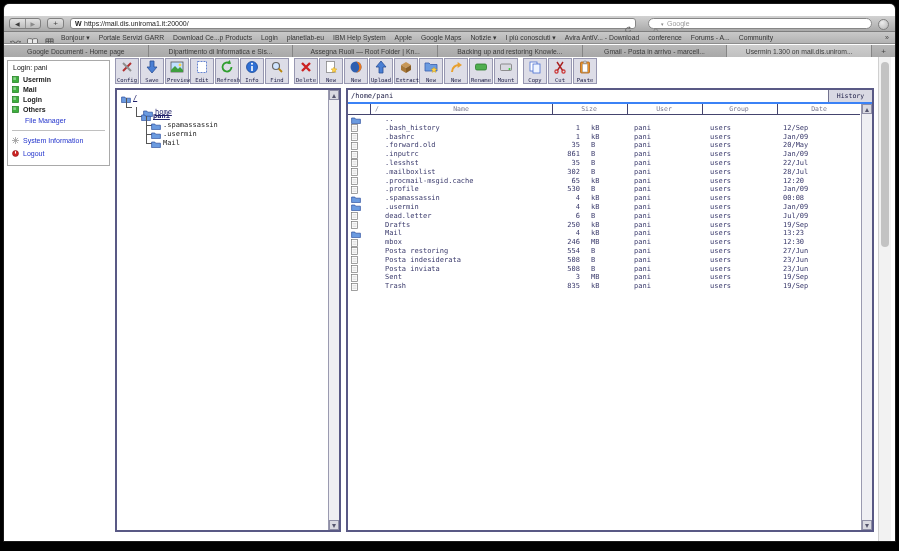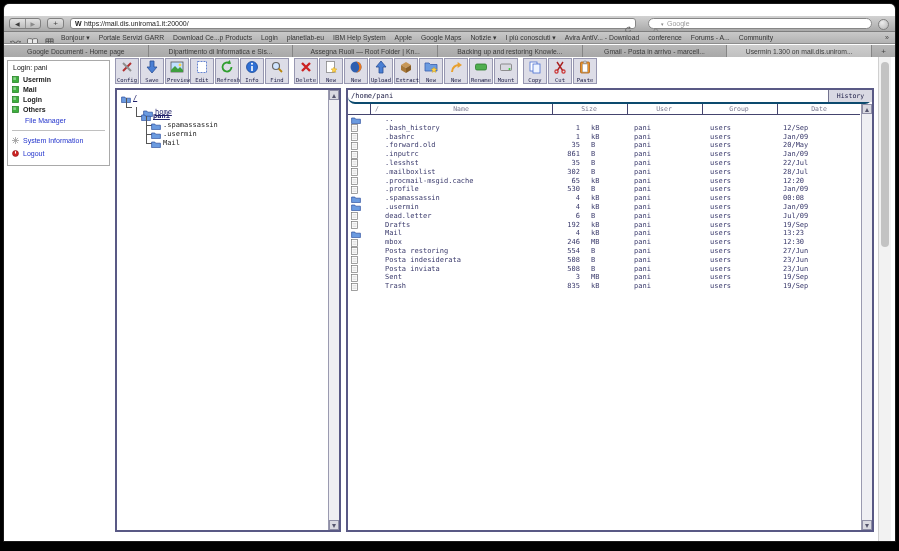--- a/index.html
+++ b/index.html
@@ -100,21 +100,21 @@
 
   
   .vscroll{position:absolute;right:0;top:0;bottom:0;width:11px;background:#efeff3;border-left:1px solid #9a9ab0;box-sizing:border-box;}
   .sb-btn{position:absolute;left:0;width:10px;height:10px;background:#d9d9e1;border:1px solid #8f8fa6;
     box-sizing:border-box;}
   .tri-up,.tri-dn{position:absolute;left:2px;width:0;height:0;border-left:2.5px solid transparent;border-right:2.5px solid transparent;}
   .tri-up{top:3px;border-bottom:4px solid #55556e;}
   .tri-dn{top:3px;border-top:4px solid #55556e;}
 
   
-  #pathbar{position:absolute;left:0;top:0;right:0;height:12px;border-bottom:2px solid #0c4a6e;background:#fff;border-radius:7px;}
+  #pathbar{position:absolute;left:0;top:0;right:0;height:12px;border-bottom:2px solid #3b82f6;background:#fff;}
   #pathtext{position:absolute;left:3px;top:0;font-size:7px;color:#22224a;line-height:12px;}
   #historybtn{position:absolute;right:0;top:0;width:44px;height:12px;background:#d9d9e3;border-left:1px solid #73738f;
     box-sizing:border-box;font-size:6.5px;color:#22224a;text-align:center;line-height:12px;}
 
   
   #thead{position:absolute;left:0;top:14px;right:12px;height:10px;border-bottom:1px solid #44446e;background:#fff;}
   .hcell{position:absolute;top:0;font-size:6.5px;color:#77778e;line-height:10px;}
   .hcell.ctr{width:60px;text-align:center;}
   .vsep{position:absolute;top:0;height:10px;border-left:1px solid #44446e;}
 
@@ -683,21 +683,21 @@
             <span class="c date">Jul/09</span>
           </div>
           <div class="frow">
             <span class="icn row-icn">
               <svg viewBox="0 0 9 10" width="7" height="8">
                 <rect x="0.5" y="0.5" width="8" height="9" fill="#fdfdfd" stroke="#777" stroke-width="0.9"></rect>
                 <path d="M2 3h5M2 5h5M2 7h5" stroke="#ccc" stroke-width="0.7"></path>
               </svg>
             </span>
             <span class="c name">Drafts</span>
-            <span class="c size">192</span>
+            <span class="c size">250</span>
             <span class="c unit">kB</span>
             <span class="c user">pani</span>
             <span class="c group">users</span>
             <span class="c date">19/Sep</span>
           </div>
           <div class="frow">
             <span class="icn row-icn">
               <svg viewBox="0 0 12 10" width="10" height="8">
                 <path d="M0.5 2.5h4l1 1.5h6v5.5H0.5z" fill="#6b9be0" stroke="#2c4f9e" stroke-width="0.9"></path>
               </svg>

